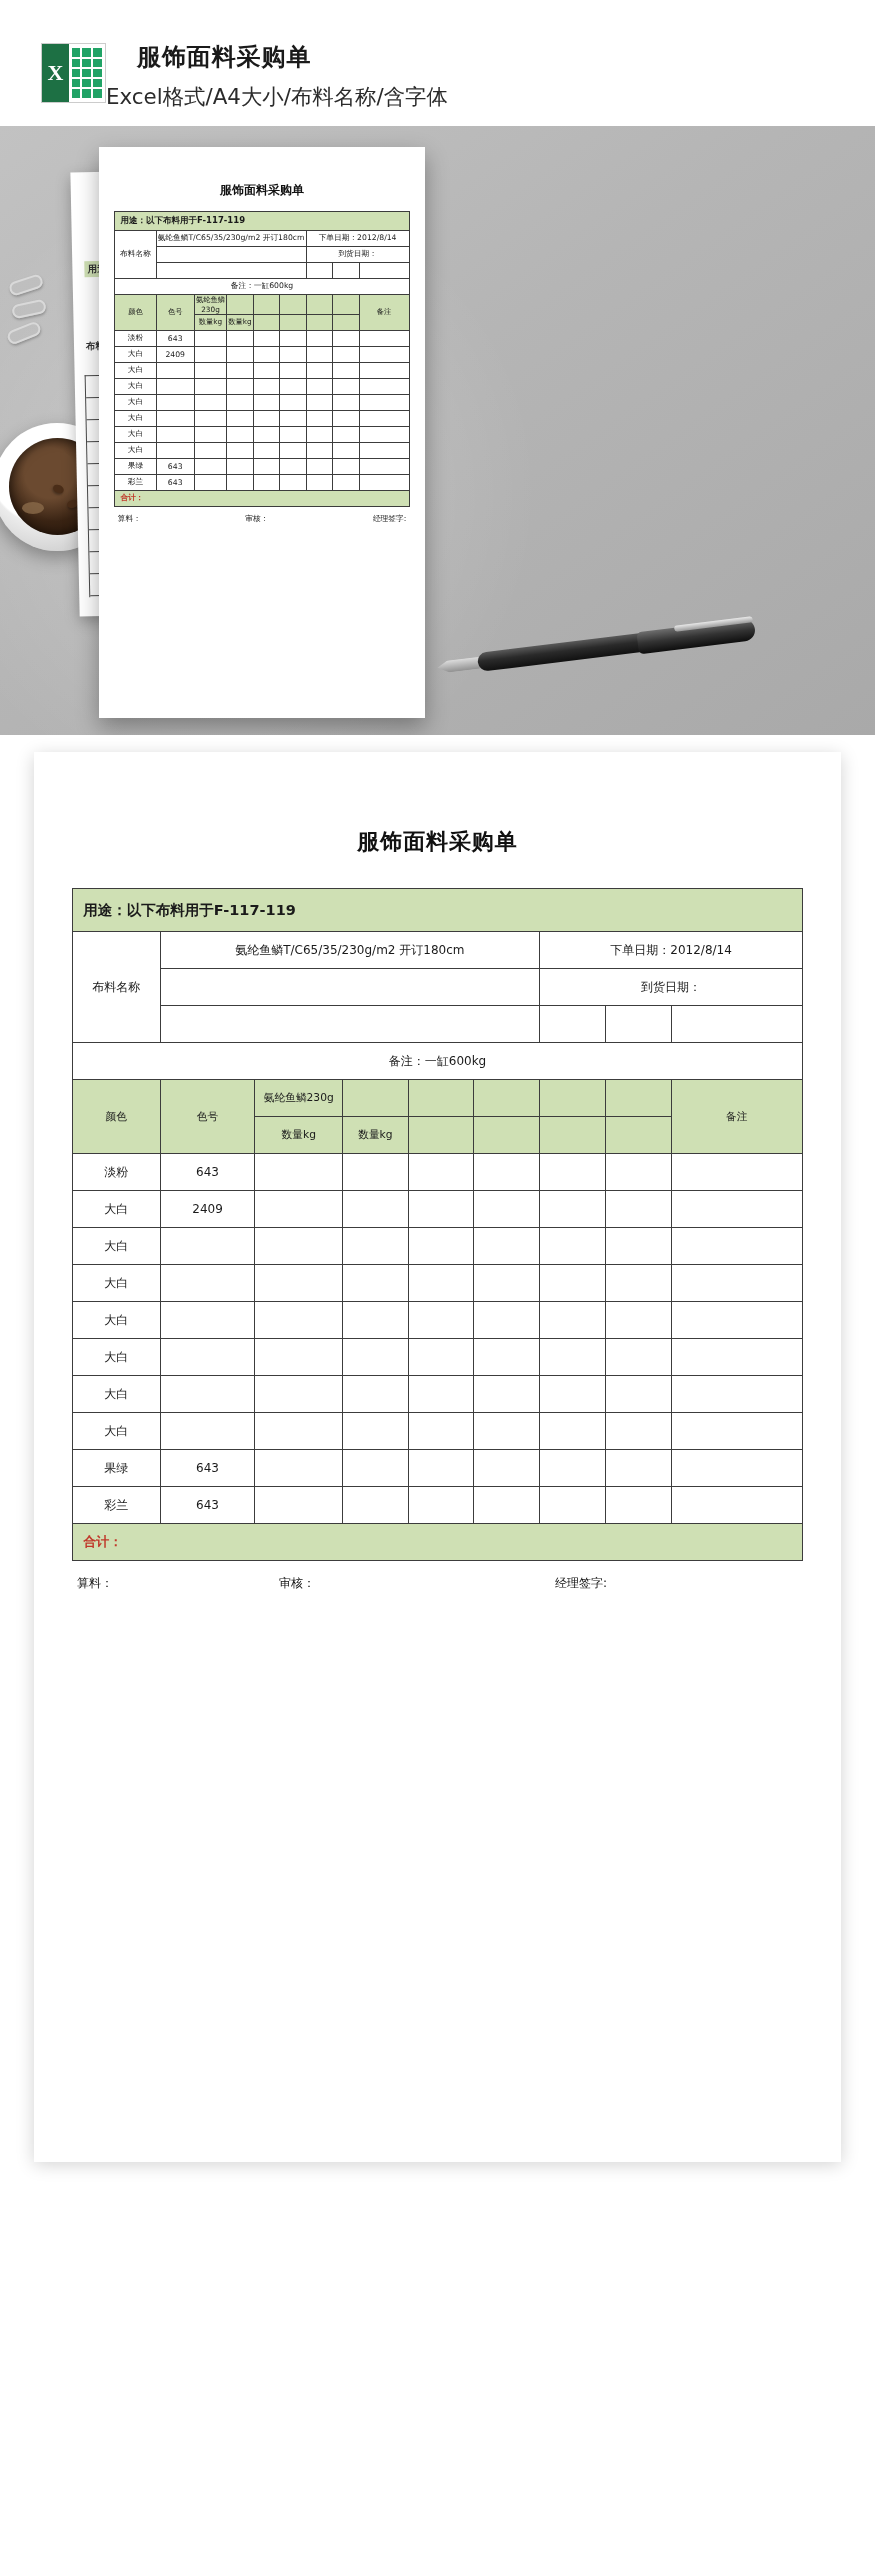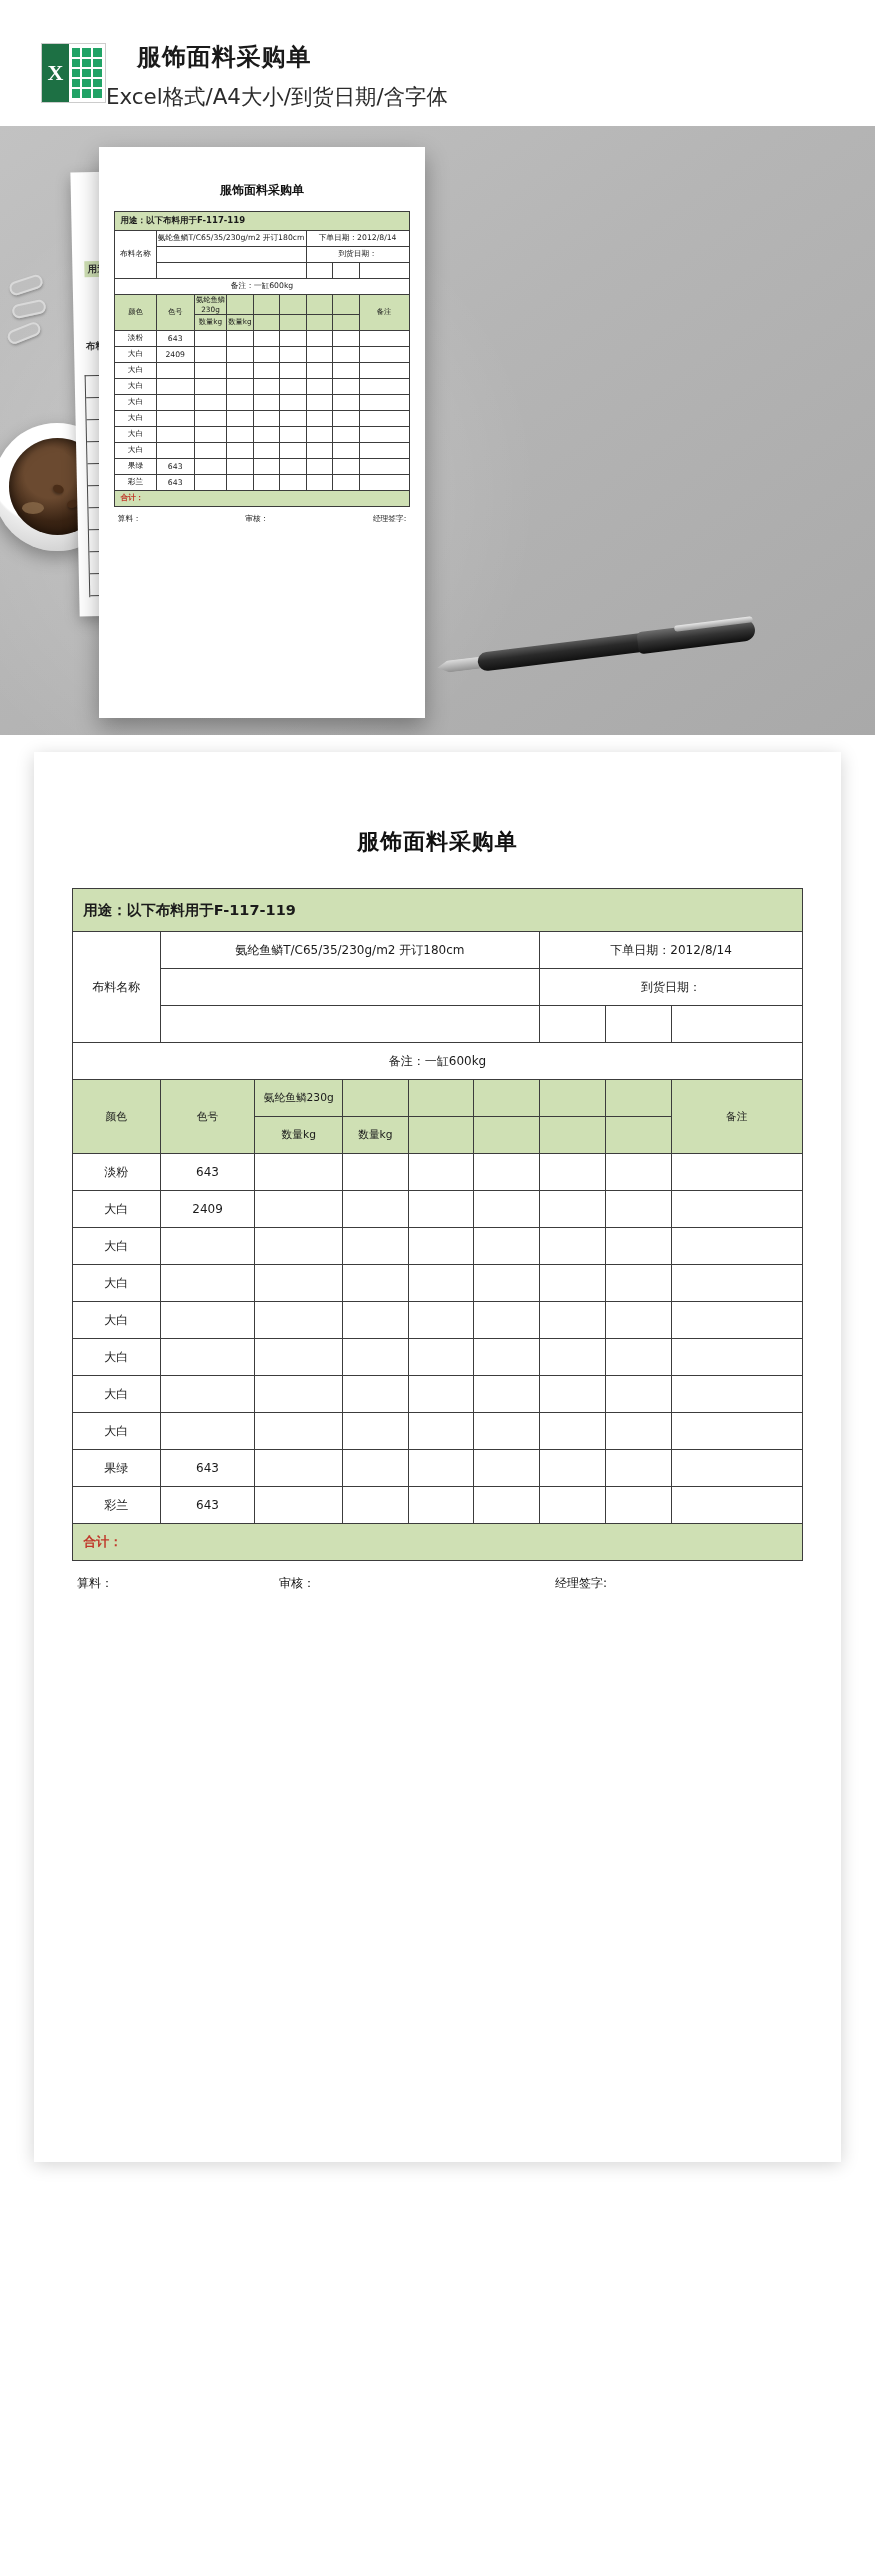--- a/index.html
+++ b/index.html
@@ -301,21 +301,21 @@
         <i></i>
       <i></i>
         <i></i>
         <i></i>
         <i></i>
         <i></i>
         <i></i>
     </div>
   </div>
   <div class="header-title">服饰面料采购单</div>
-  <div class="header-sub">Excel格式/A4大小/到货日期/含字体</div>
+  <div class="header-sub">Excel格式/A4大小/布料名称/含字体</div>
 </div>
 
 <div class="scene">
   <div class="desk-grad"></div>
 
   <div class="clip c1"></div>
   <div class="clip c2"></div>
   <div class="clip c3"></div>
 
   <div class="cup">

